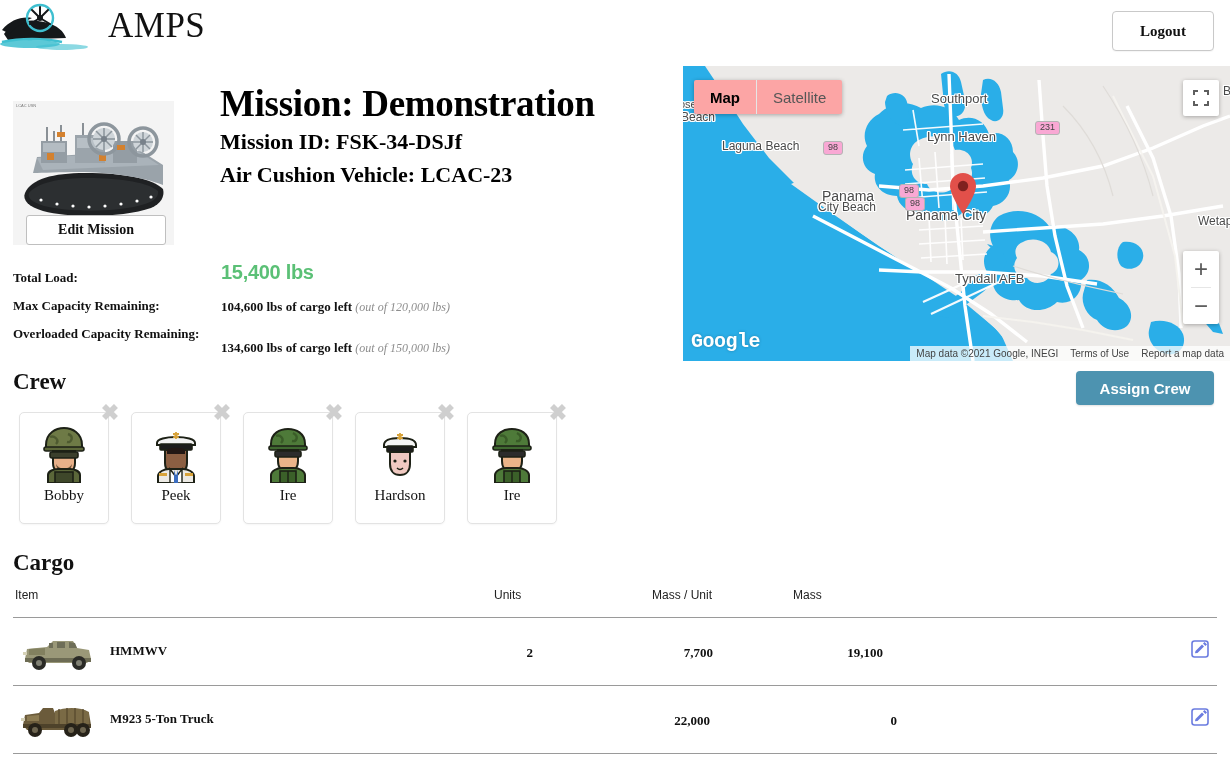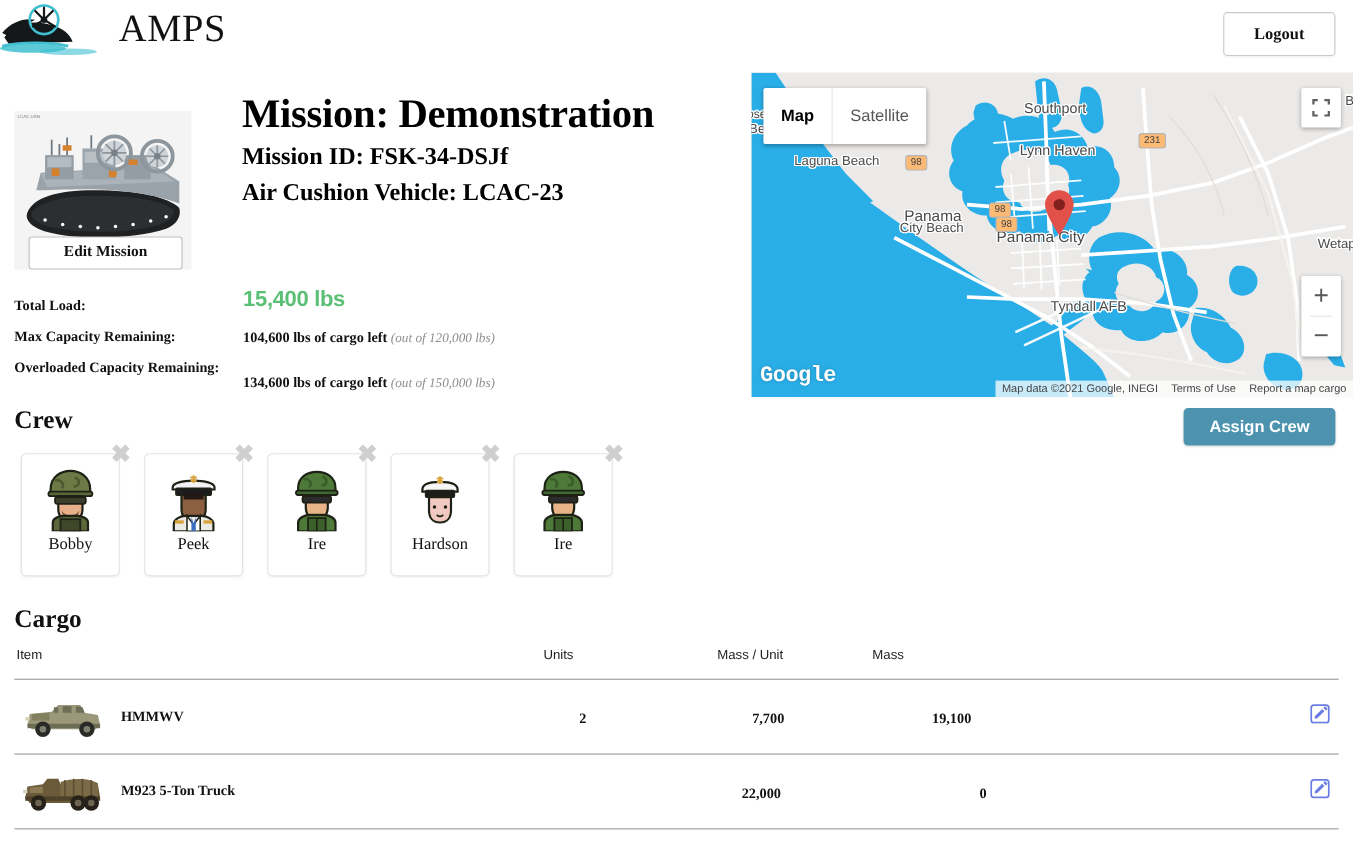--- a/index.html
+++ b/index.html
@@ -192,22 +192,22 @@
   
   .map {
     position: absolute; left: 683px; top: 66px;
     width: 547px; height: 295px;
     background: #e9e8e6;
     overflow: hidden;
   }
   .map svg { display: block; }
   .map-type-ctrl {
     position: absolute; left: 11px; top: 14px;
-    display: flex; height: 51px;
-    background: #ffffff; border-radius: 2px;
+    display: flex; height: 34px;
+    background: #fca5a5; border-radius: 2px;
     box-shadow: 0 1px 4px rgba(0,0,0,0.3);
     overflow: hidden;
     font-family: "Liberation Sans", sans-serif;
   }
   .map-type-ctrl .mt {
     display: flex; align-items: center; justify-content: center;
     padding: 0 16px; font-size: 15px; cursor: pointer;
   }
   .map-type-ctrl .mt.active { color: #000; font-weight: bold; border-right: 1px solid #e6e6e6; }
   .map-type-ctrl .mt.inactive { color: #565656; }
@@ -254,21 +254,21 @@
     position: absolute;
     font-family: "Liberation Sans", sans-serif;
     color: #4a4a4a;
     white-space: pre;
     text-shadow: -1px -1px 0 #fff, 1px -1px 0 #fff, -1px 1px 0 #fff, 1px 1px 0 #fff,
                  0 -1.2px 0 #fff, 0 1.2px 0 #fff, -1.2px 0 0 #fff, 1.2px 0 0 #fff;
     pointer-events: none;
   }
   .shield {
     position: absolute;
-    background: #fdba74; border: 1px solid #b4b4b4; border-radius: 3px;
+    background: #f9a8d4; border: 1px solid #b4b4b4; border-radius: 3px;
     font-family: "Liberation Sans", sans-serif;
     font-size: 9px; color: #444;
     padding: 1px 4px; line-height: 1.1;
   }
   .marker { position: absolute; pointer-events: none; }
 </style>
 </head>
 <body>
 
 <div class="page">
@@ -667,17 +667,17 @@
       <div class="zb">+</div>
       <div class="divider"></div>
       <div class="zb">−</div>
     </div>
 
     <div class="google-logo">Google</div>
 
     <div class="map-attrib">
       <span class="seg">Map data ©2021 Google, INEGI</span>
       <span class="lnk">Terms of Use</span>
-      <span class="lnk">Report a map cargo</span>
+      <span class="lnk">Report a map data</span>
     </div>
   </div>
 
 </div>
 
 </body></html>

